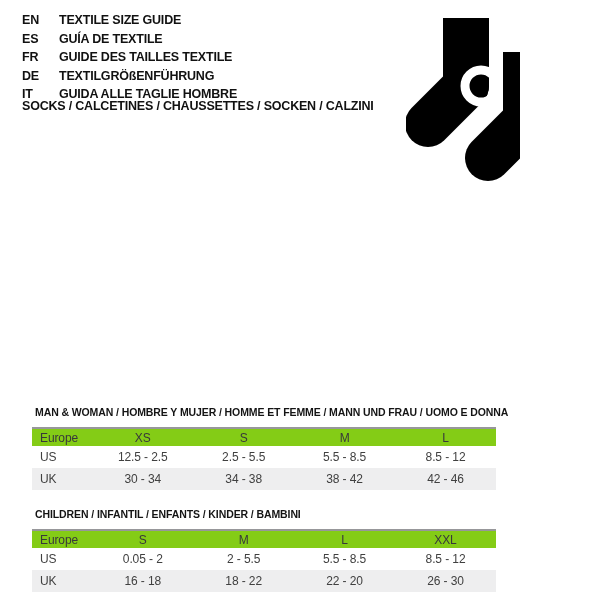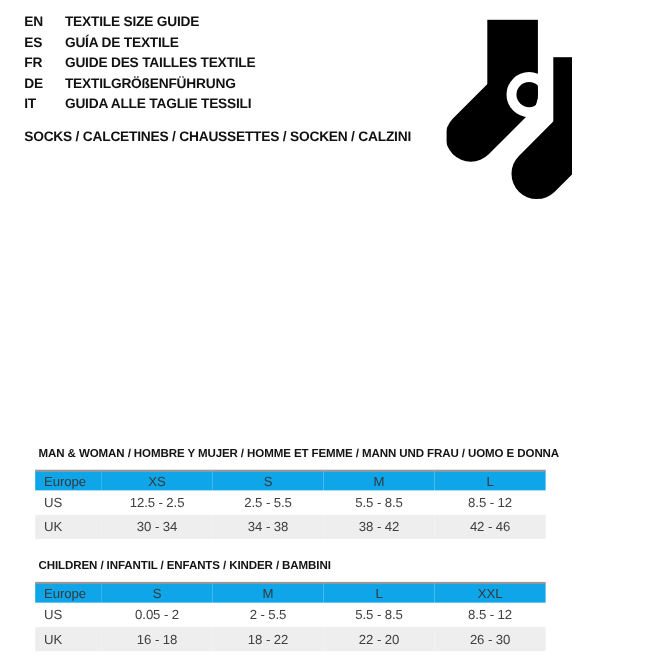--- a/index.html
+++ b/index.html
@@ -12,42 +12,42 @@
     font-family: "Liberation Sans", sans-serif;
     color: #1a1a1a;
   }
 
   
   .lang-block { position: absolute; left: 22px; top: 11px; }
   .lang-row { display: flex; line-height: 18.5px; font-weight: bold;
               font-size: 12.5px; letter-spacing: -0.2px; color: #111; }
   .lang-code { width: 37px; flex: 0 0 37px; }
   .category-line {
-    position: absolute; left: 22px; top: 116px;
+    position: absolute; left: 22px; top: 98px;
     font-weight: bold; font-size: 12.5px; letter-spacing: -0.2px; color: #111;
     line-height: 16px;
   }
 
   
   .socks-art { position: absolute; left: 406px; top: 12px; width: 160px; height: 190px; }
 
   
   .size-table { position: absolute; left: 32px; width: 464px; }
   .size-table.adult { top: 403px; }
   .size-table.children { top: 505px; }
   .tbl-title {
     font-size: 10.5px; font-weight: bold; color: #141414;
     letter-spacing: -0.1px; line-height: 18px; height: 18px;
     padding-left: 3px; margin-bottom: 6px; white-space: nowrap;
   }
   table.size-grid { width: 100%; border-collapse: collapse; table-layout: fixed; }
   table.size-grid col.c0 { width: 13%; }
   table.size-grid col.cn { width: 21.75%; }
   table.size-grid th {
-    background: #0ea5e9;
+    background: #84cc16;
     border-top: 2px solid #97979a;
     font-weight: normal; font-size: 12px; color: #38383a;
     height: 15px; padding: 1px 0 1px 0; text-align: center;
     letter-spacing: -0.1px;
   }
   table.size-grid td {
     font-size: 12px; color: #404040; height: 22px;
     text-align: center; padding: 0; letter-spacing: -0.1px;
   }
   table.size-grid .col-region { text-align: left; padding-left: 8px; }
@@ -71,21 +71,21 @@
     <div class="lang-row">
       <span class="lang-code">FR</span>
       <span class="lang-label">GUIDE DES TAILLES TEXTILE</span>
     </div>
     <div class="lang-row">
       <span class="lang-code">DE</span>
       <span class="lang-label">TEXTILGRÖßENFÜHRUNG</span>
     </div>
     <div class="lang-row">
       <span class="lang-code">IT</span>
-      <span class="lang-label">GUIDA ALLE TAGLIE TESSILI</span>
+      <span class="lang-label">GUIDA ALLE TAGLIE HOMBRE</span>
     </div>
   </div>
 
   <div class="category-line">SOCKS / CALCETINES / CHAUSSETTES / SOCKEN / CALZINI</div>
 
   <svg class="socks-art" viewBox="0 0 160 190" xmlns="http://www.w3.org/2000/svg" aria-hidden="true">
 
     <g transform="translate(37,6)">
       <rect x="0" y="0" width="46" height="68" fill="#000"></rect>
       <circle cx="23" cy="68" r="23" fill="#000"></circle>

